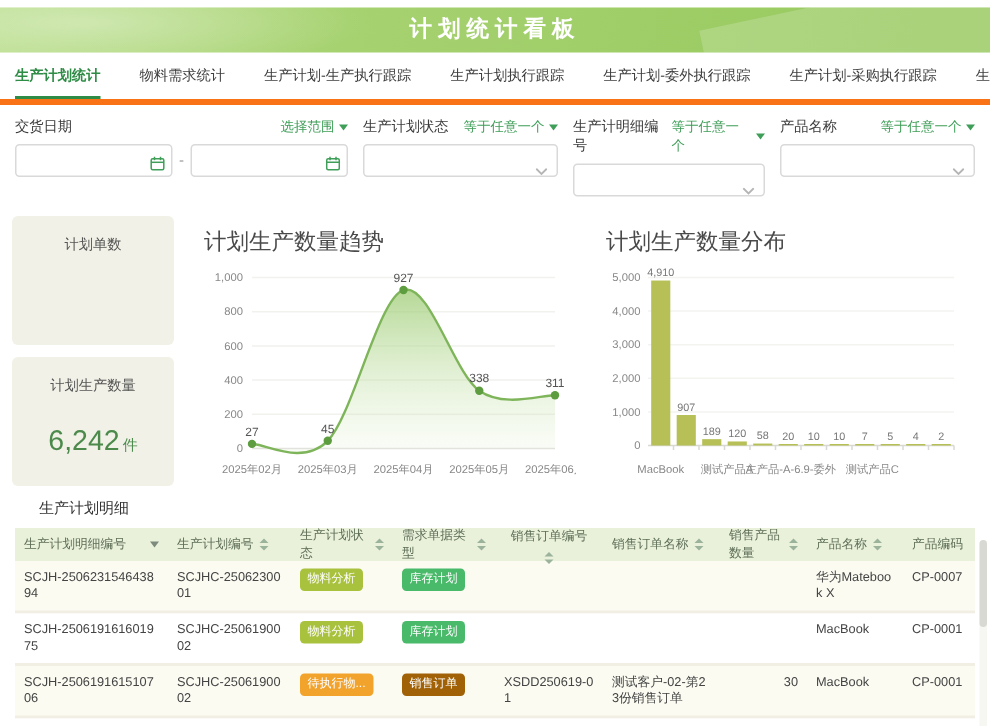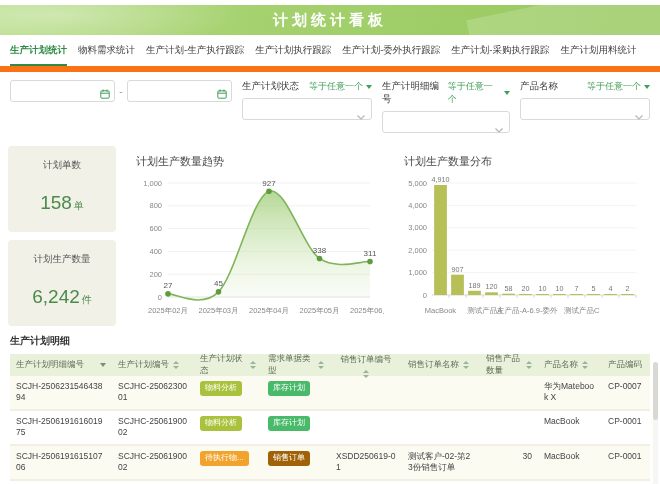--- a/index.html
+++ b/index.html
@@ -10,21 +10,21 @@
   .topbar { position:relative; margin-top:5px; height:30px; overflow:hidden;
     background:linear-gradient(100deg,#bade8d 0%,#a6d270 35%,#96c85d 100%); }
   .topbar::before { content:""; position:absolute; left:-40px; top:-30px; width:320px; height:80px;
     background:radial-gradient(ellipse at 30% 50%, rgba(255,255,255,.35), rgba(255,255,255,0) 60%); }
   .topbar::after { content:""; position:absolute; right:-30px; bottom:-22px; width:220px; height:60px;
     background:rgba(255,255,255,.18); transform:rotate(-12deg); }
   .topbar h1 { position:relative; z-index:2; text-align:center; line-height:30px;
     font-size:15px; font-weight:bold; color:#fff; letter-spacing:4px; }
 
   
-  .tabs { display:flex; gap:11px; padding:9px 10px 0 10px; border-bottom:6px solid #f97316; background:#fff; }
+  .tabs { display:flex; gap:26px; padding:9px 10px 0 10px; border-bottom:4px solid #f97316; background:#fff; }
   .tab { font-size:9.5px; color:#3d3d3d; padding-bottom:7px; cursor:pointer; white-space:nowrap; }
   .tab.active { color:#2f8c46; font-weight:bold; border-bottom:2px solid #2f8c46; }
 
   
   .filters { display:flex; gap:10px; padding:8px 10px 7px 10px; }
   .fgroup { display:flex; flex-direction:column; }
   .fgroup .frow { display:flex; justify-content:space-between; align-items:center; margin-bottom:5px; }
   .flabel { font-size:9.5px; color:#3c3c3c; }
   .foperator { font-size:9px; color:#3f9e58; display:flex; align-items:center; gap:3px; cursor:pointer; }
   .caret-down { width:0; height:0; border-left:3.5px solid transparent; border-right:3.5px solid transparent;
@@ -40,30 +40,30 @@
   .selectbox .icon-right { position:absolute; right:6px; top:7px; }
 
   
   .dash { display:flex; gap:8px; padding:6px 8px 0 8px; }
   .stats-col { width:108px; display:flex; flex-direction:column; gap:8px;justify-content:flex-end; }
   .statcard { height:86px; background:#f1f1e7; border-radius:4px; text-align:center; }
   .statcard .slabel { margin-top:13px; font-size:9.5px; color:#555; }
   .statcard .sval { margin-top:20px; font-size:19px; color:#4c8a4c; }
   .statcard .sunit { font-size:10px; color:#4c8a4c; margin-left:2px; }
   .panel { background:#fff; position:relative; }
-  .panel .ptitle { font-size:11px; color:#4a4a4a; padding:8px 0 0 12px; }
+  .panel .ptitle { font-size:15px; color:#4a4a4a; padding:8px 0 0 12px; }
   .line-panel { width:260px; height:180px; }
   .bar-panel { width:252px; height:180px; }
   svg text.tick { font-size:7.5px; fill:#888; font-family:"Liberation Sans","DejaVu Sans",sans-serif; }
   svg text.vlabel { font-size:8px; fill:#555; font-family:"Liberation Sans","DejaVu Sans",sans-serif; }
   svg text.blabel { font-size:7.2px; fill:#777; font-family:"Liberation Sans","DejaVu Sans",sans-serif; }
 
   
   .table-section { position:relative; padding:0 10px; }
-  .ttitle { font-size:10px; font-weight:bold; color:#333; margin:8px 0 6px 0; }
+  .ttitle { font-size:10px; font-weight:normal; color:#333; margin:8px 0 6px 16px; }
   .grid { width:640px; font-size:8.5px; }
   .thead { display:flex; background:#e9f1db; }
   .th { display:flex; align-items:center; gap:4px; padding:0 6px; height:22px; color:#5f6e57; cursor:pointer; }
   .sortwrap { display:flex; flex-direction:column; align-items:center; line-height:0; }
   .tri-up { width:0; height:0; border-left:3px solid transparent; border-right:3px solid transparent;
     border-bottom:3.5px solid #9bb29b; }
   .tri-down { width:0; height:0; border-left:3px solid transparent; border-right:3px solid transparent;
     border-top:3.5px solid #9bb29b; margin-top:1.5px; }
   .tri-caret { width:0; height:0; border-left:3.5px solid transparent; border-right:3.5px solid transparent;
     border-top:4px solid #7d8a7d; }
@@ -87,20 +87,24 @@
     <div class="tab">物料需求统计</div>
     <div class="tab">生产计划-生产执行跟踪</div>
     <div class="tab">生产计划执行跟踪</div>
     <div class="tab">生产计划-委外执行跟踪</div>
     <div class="tab">生产计划-采购执行跟踪</div>
     <div class="tab">生产计划用料统计</div>
   </nav>
 
 <section class="filters" id="filters">
     <div class="fgroup" style="width: 222px;">
+      <div class="frow">
+        <div class="flabel">交货日期</div>
+        <div class="foperator">选择范围<div class="caret-down"></div></div>
+      </div>
       <div class="fctrls">
         <div class="inputbox"><input value="" style=""><span class="icon-right"><svg width="10" height="10" viewBox="0 0 10 10">
               <rect x="0.8" y="1.8" width="8.4" height="7.4" rx="1" fill="none" stroke="#3f9e58" stroke-width="1"></rect>
               <line x1="3" y1="0.5" x2="3" y2="2.8" stroke="#3f9e58" stroke-width="1"></line>
               <line x1="7" y1="0.5" x2="7" y2="2.8" stroke="#3f9e58" stroke-width="1"></line>
               <line x1="0.8" y1="4.2" x2="9.2" y2="4.2" stroke="#3f9e58" stroke-width="1"></line>
             </svg></span></div>
         <div class="dash-sep">-</div>
         <div class="inputbox"><input value="" style=""><span class="icon-right"><svg width="10" height="10" viewBox="0 0 10 10">
               <rect x="0.8" y="1.8" width="8.4" height="7.4" rx="1" fill="none" stroke="#3f9e58" stroke-width="1"></rect>
@@ -148,21 +152,20 @@
             </svg></span>
         </div>
       </div>
     </div>
   </section>
 
 <section class="dash">
   <div class="stats-col" id="stats">
       <div class="statcard">
         <div class="slabel">计划单数</div>
-        <div class="sval">158<span class="sunit">单</span></div>
       </div>
       <div class="statcard">
         <div class="slabel">计划生产数量</div>
         <div class="sval">6,242<span class="sunit">件</span></div>
       </div>
     </div>
 
   <div class="panel line-panel">
     <div class="ptitle">计划生产数量趋势</div>
     <svg id="line-chart" width="260" height="152">

